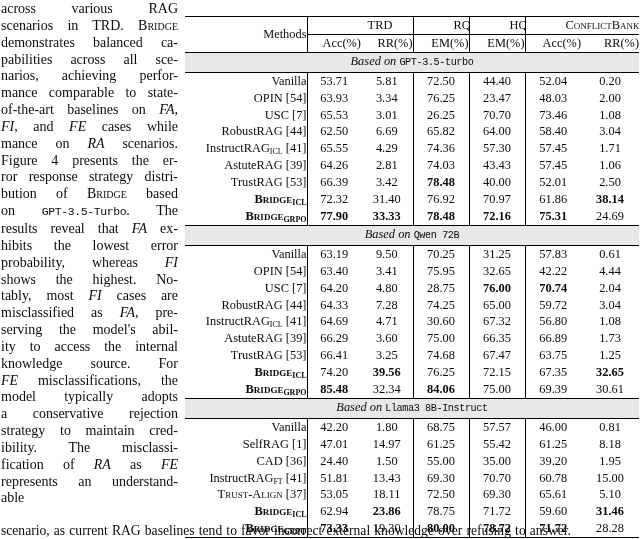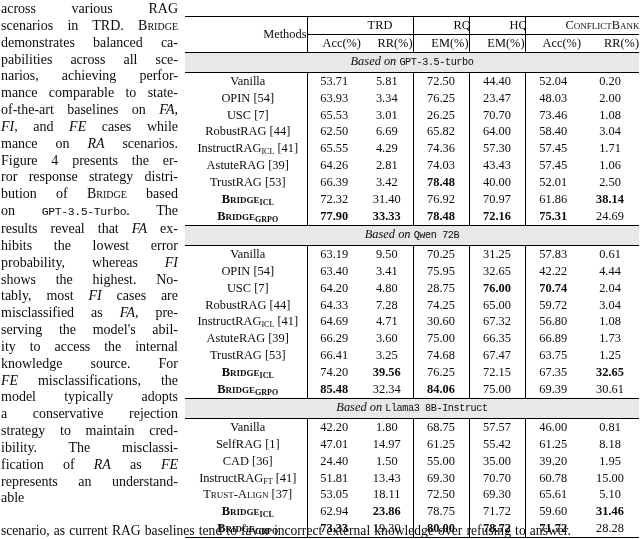--- a/index.html
+++ b/index.html
@@ -19,21 +19,21 @@
   table { border-collapse:collapse; table-layout:fixed; width:454px;
           border-top:1.6px solid #000; border-bottom:1.6px solid #000;
           font-size:12.4px; }
   th, td { font-weight:normal; padding:0; height:16.9px; line-height:16.9px;
            overflow:hidden; white-space:nowrap; }
   th.methods-h { text-align:right; padding-left:4px; border-bottom:1px solid #000; }
   tr.grp-row th.group { border-bottom:1px solid #000;padding-left:40px; }
   tr.sub th { border-bottom:1px solid #000; text-align:right; }
   .vline { border-left:1px solid #000; }
   .num { text-align:center; }
-  .method { text-align:center; padding-left:4px; }
+  .method { text-align:right; padding-left:4px; }
   .band { background:#e8e8e8; text-align:center; border-top:1px solid #000; border-bottom:1px solid #000; }
   .band i { font-style:italic; }
   sub { font-size:8px; line-height:0; vertical-align:-2px; }
   b { font-weight:bold; }
 
   
   .bottom-line { position:absolute; left:1px; top:523px; width:570px;
                  font-size:13.6px; line-height:15px;
                  text-align:justify; text-align-last:justify; }
 </style>

